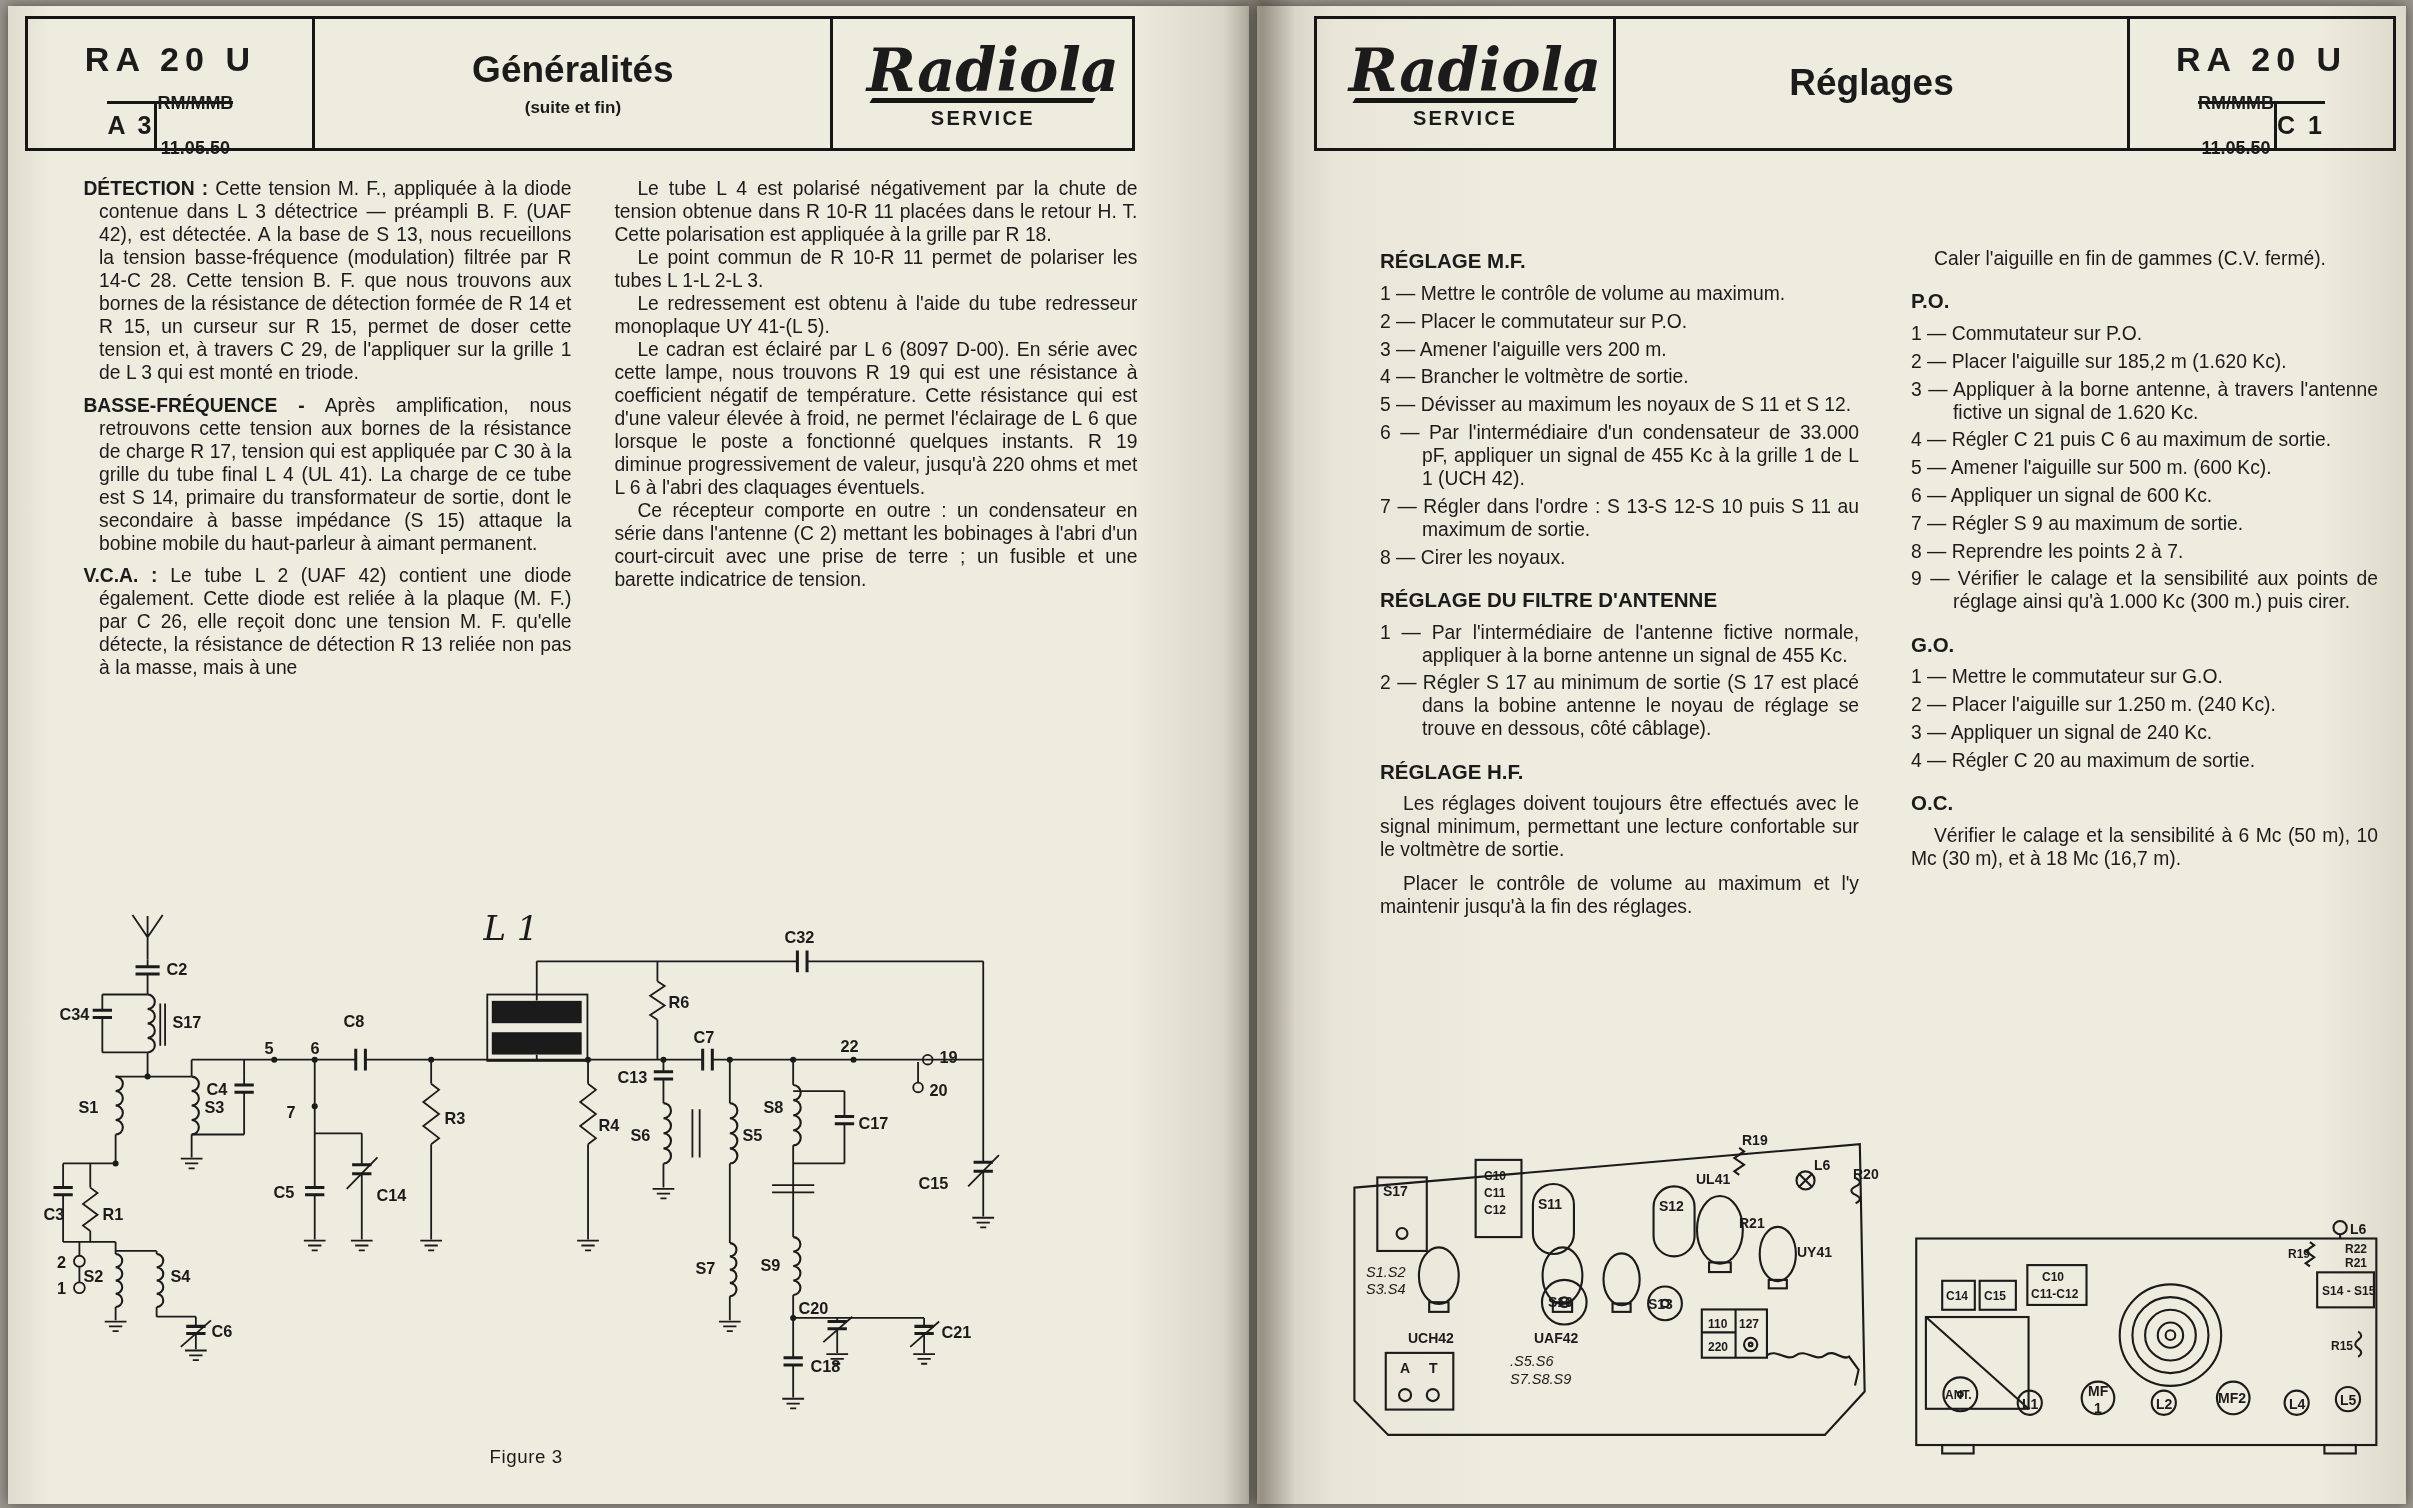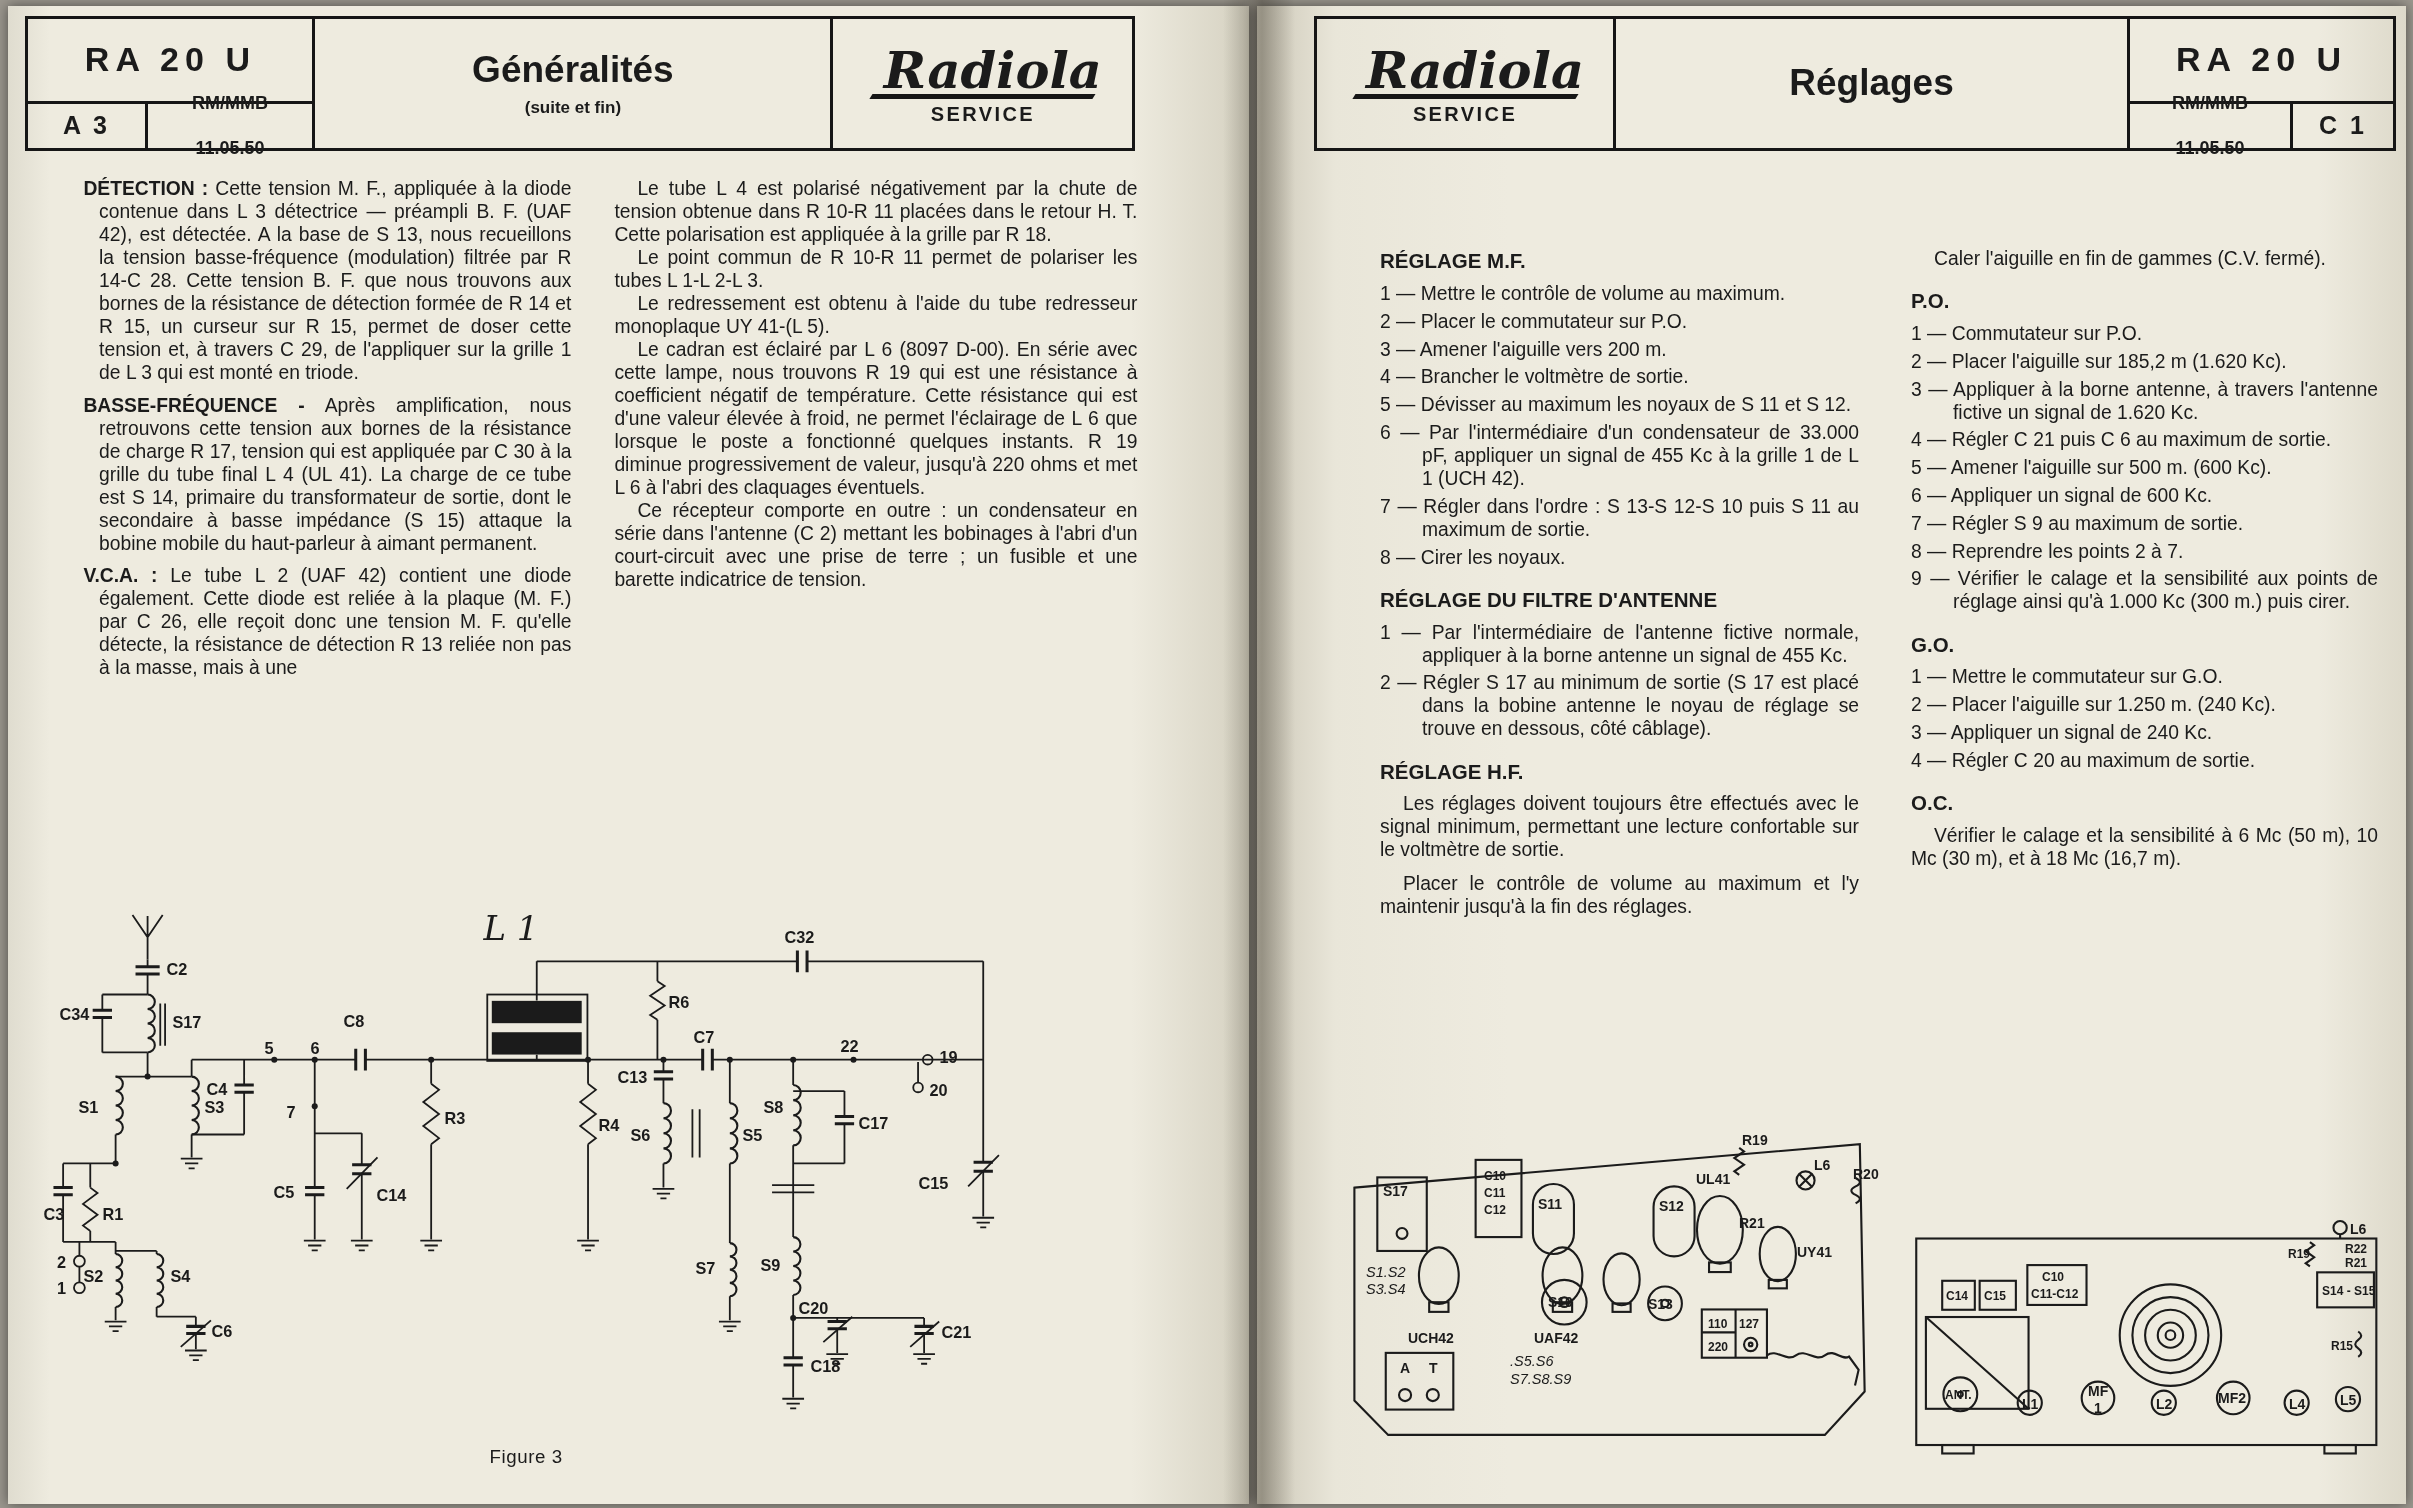--- a/index.html
+++ b/index.html
@@ -12,39 +12,39 @@
   .fold { position:absolute; left:1223px; top:0; width:72px; height:1509px; z-index:6; pointer-events:none;
           background:linear-gradient(90deg,rgba(0,0,0,0) 0%,rgba(40,35,25,.28) 46%,rgba(40,35,25,.33) 54%,rgba(0,0,0,0) 100%); }
 
   
   .hdr { position:absolute; display:flex; align-items:stretch; border:3px solid #161616; }
   .page.left  .hdr { left:17px; top:9.7px; width:1110px; height:135px; }
   .page.right .hdr { left:57px; top:9.7px; width:1082px; height:135px; }
   .cell { border-left:3px solid #161616; }
   .cell:first-child { border-left:none; }
 
-  .mbox { display:flex; flex-direction:column; }
+  .mbox { display:flex; flex-direction:column;align-items:center; }
   .mbox-top { flex:1; display:flex; align-items:center; justify-content:center; font-size:34px; font-weight:bold; letter-spacing:6px; }
   .mbox-bottom { height:47px; border-top:3px solid #161616; display:flex; }
   .mbox-code { display:flex; align-items:center; justify-content:center; font-size:25px; font-weight:bold; letter-spacing:3px; }
   .mbox-ref  { display:flex; flex-direction:column; align-items:center; justify-content:center; font-size:18px; font-weight:bold; line-height:21px;gap:24px; }
   .page.left  .mbox { width:284px; }
   .page.left  .mbox-code { width:42%; border-right:3px solid #161616; }
   .page.left  .mbox-ref  { flex:1; }
   .page.right .mbox { width:266px; }
   .page.right .mbox-ref  { flex:1; border-right:3px solid #161616; }
   .page.right .mbox-code { width:38%; }
 
   .tbox { flex:1; display:flex; flex-direction:column; align-items:center; justify-content:center; }
   .doc-title { font-size:37px; font-weight:bold; }
   .doc-sub   { font-size:17px; font-weight:bold; margin-top:7.2px; }
 
   .bbox { display:flex; flex-direction:column; align-items:center; justify-content:center; padding-top:4.8px; }
   .page.left .bbox { width:302px; } .page.right .bbox { width:296px; }
-  .brand-name { font-family:"DejaVu Serif",serif; font-style:italic; font-weight:bold; font-size:51px; line-height:1.0;margin-left:20px; }
+  .brand-name { font-family:"DejaVu Serif",serif; font-style:italic; font-weight:bold; font-size:59px; line-height:1.0;margin-left:20px; }
   .brand-rule { width:223px; height:4.8px; background:#161616; margin-top:-2.4px; transform:skewX(-32deg); }
   .brand-sub  { font-size:20px; font-weight:bold; letter-spacing:2.4px; margin-top:4.8px; }
 
   
   .cols { position:absolute; display:flex; }
   .page.left .cols { left:75px; top:171px; width:1054px; gap:43px; }
   .col { font-size:19.3px; line-height:23px; text-align:justify; }
   .colA { width:488px; } .colB { width:523px; }
   p.hang  { padding-left:15.7px; text-indent:-15.7px; margin-top:9.7px; }
   p.hang:first-child { margin-top:0; }

